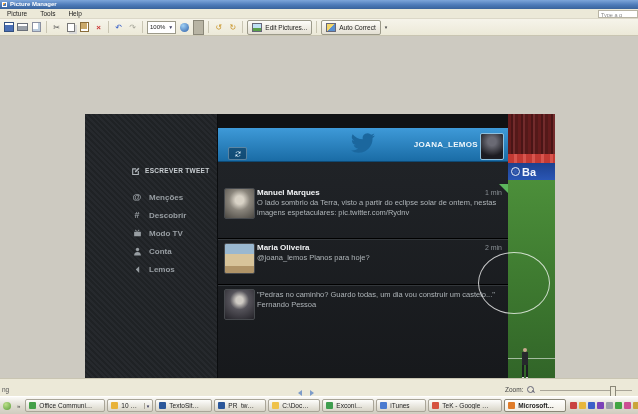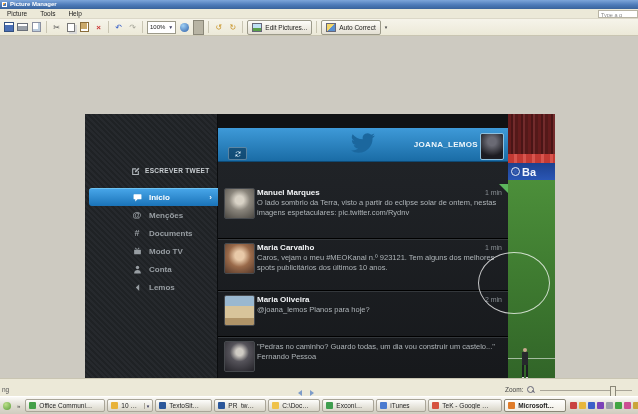--- a/index.html
+++ b/index.html
@@ -193,37 +193,28 @@
       <div class="abs sb"></div>
       <div class="abs compose">
         <svg viewBox="0 0 16 16">
             <path d="M2 4h7v2H4v8h8v-5h2v7H2z"></path>
             <path d="M7 9l6-6 2 2-6 6H7z"></path>
           </svg>
         <span>ESCREVER TWEET</span>
       </div>
       <div class="abs side-items">
 
-      <div class="side-item i0 selected">
-            <span class="s-icon">
-              <svg viewBox="0 0 16 16">
-                <path d="M2 2h12a1 1 0 0 1 1 1v7a1 1 0 0 1-1 1H8l-4 4v-4H2a1 1 0 0 1-1-1V3a1 1 0 0 1 1-1z"></path>
-              </svg>
-            </span>
-            <span class="s-label">Início</span>
-            <span class="s-arrow">›</span>
-          </div>
           <div class="side-item i1">
             <span class="s-icon">@</span>
             <span class="s-label">Menções</span>
 
           </div>
           <div class="side-item i2">
             <span class="s-icon">#</span>
-            <span class="s-label">Documents</span>
+            <span class="s-label">Descobrir</span>
 
           </div>
           <div class="side-item i4">
             <span class="s-icon">
               <svg viewBox="0 0 16 16">
                 <path d="M4.5 1l3 3 3-3 1 1-2.5 2.5h-3L3.5 2z"></path>
                 <rect x="2" y="5" width="12" height="8" rx="1"></rect>
               </svg>
             </span>
             <span class="s-label">Modo TV</span>
@@ -271,31 +262,20 @@
             <div class="avatar"></div>
             <div class="t-main">
               <div class="t-head">
                 <span class="t-name">Manuel Marques</span>
                 <span class="t-time">1 min</span>
               </div>
               <div class="t-text">O lado sombrio da Terra, visto a partir do eclipse solar de ontem, nestas imagens espetaculares: pic.twitter.com/Rydnv</div>
             </div>
 
           </div>
-          <div class="tweet i1">
-            <div class="avatar"></div>
-            <div class="t-main">
-              <div class="t-head">
-                <span class="t-name">Maria Carvalho</span>
-                <span class="t-time">1 min</span>
-              </div>
-              <div class="t-text">Caros, vejam o meu #MEOKanal n.º 923121. Tem alguns dos melhores spots publicitários dos últimos 10 anos.</div>
-            </div>
-
-          </div>
           <div class="tweet i2">
             <div class="avatar"></div>
             <div class="t-main">
               <div class="t-head">
                 <span class="t-name">Maria Oliveira</span>
                 <span class="t-time">2 min</span>
               </div>
               <div class="t-text">@joana_lemos Planos para hoje?</div>
             </div>
 

